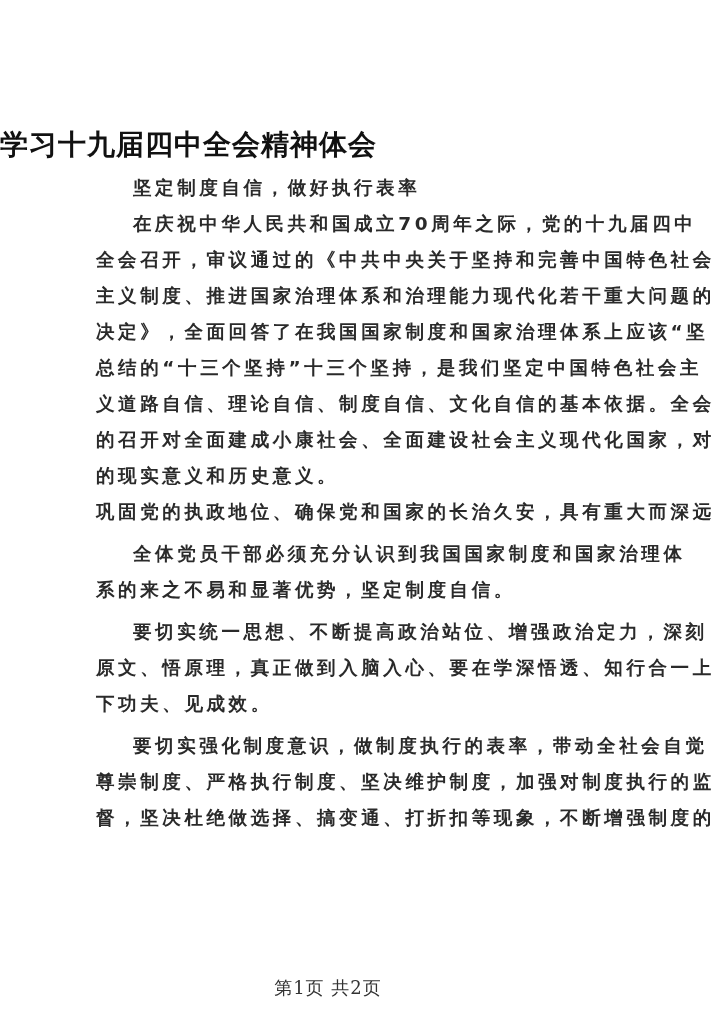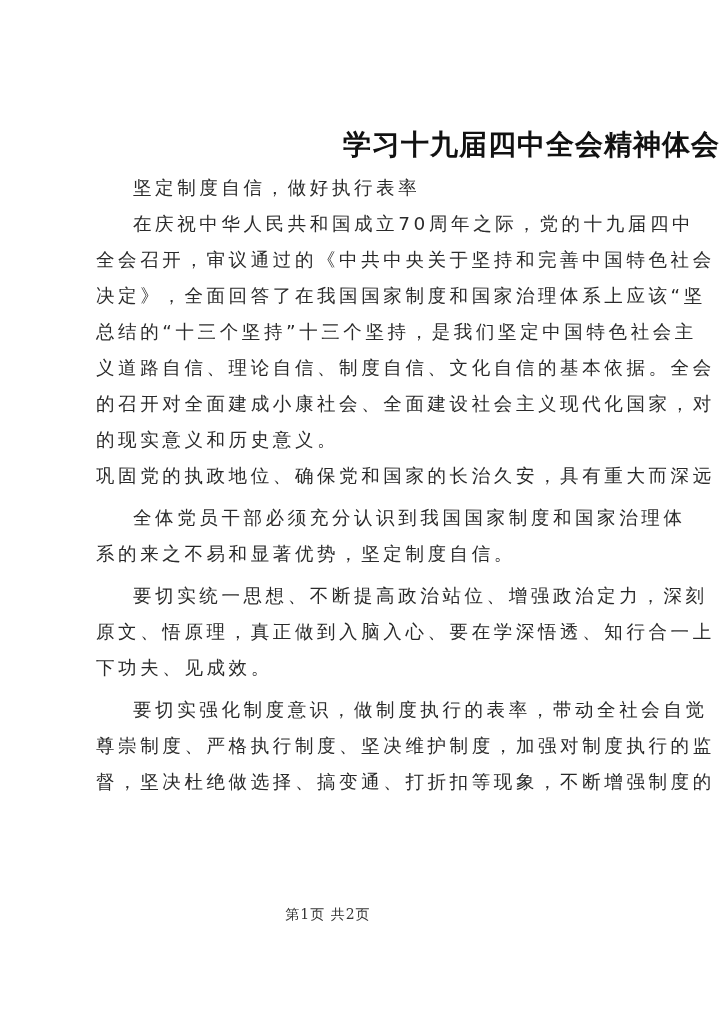--- a/index.html
+++ b/index.html
@@ -1,42 +1,43 @@
 <!DOCTYPE html>
 <html><head>
 <meta charset="utf-8">
 <style>
   html, body { margin: 0; padding: 0; background: #ffffff; }
   body { width: 720px; height: 1018px; position: relative; overflow: hidden;
          font-family: "DejaVu Serif", "Liberation Serif", serif; color: #222; }
   .page { position: absolute; left: 0; top: 0; width: 720px; height: 1018px; background: #fff; }
-  .title { position: absolute; left: 0; width: 720px; top: 126px; text-align: right;
+  .title { position: absolute; left: 0; width: 720px; top: 126px; text-align: left;
            font-size: 28px; font-weight: bold; letter-spacing: 1px; color: #111;
            font-family: "DejaVu Sans", "Liberation Sans", sans-serif; }
   .body-text { position: absolute; left: 96px; width: 534px; top: 170px; }
   .line { height: 36px; line-height: 36px; font-size: 18.5px; white-space: nowrap;
           letter-spacing: 3.6px; color: #2a2a2a;
-          font-family: "DejaVu Sans", "Liberation Sans", sans-serif; }
+          font-family: "DejaVu Sans", "Liberation Sans", sans-serif; font-weight: bold; }
   .indent { padding-left: 37px; }
   .gap { height: 6px; }
-  .footer { position: absolute; left: 0; width: 656px; top: 906px; text-align: center;
-            font-size: 14px; color: #333; letter-spacing: 1px; }
+  .footer { position: absolute; left: 0; width: 656px; top: 976px; text-align: center;
+            font-size: 18px; color: #333; letter-spacing: 1px; }
 </style>
 </head>
 <body>
 
 <div class="page">
   <div class="title">学习十九届四中全会精神体会</div>
 
   <div class="body-text">
     <div class="line indent">坚定制度自信，做好执行表率</div>
 
     <div>
       <div class="line indent">在庆祝中华人民共和国成立70周年之际，党的十九届四中</div>
       <div class="line">全会召开，审议通过的《中共中央关于坚持和完善中国特色社会</div>
+      <div class="line">主义制度、推进国家治理体系和治理能力现代化若干重大问题的</div>
       <div class="line">决定》，全面回答了在我国国家制度和国家治理体系上应该“坚</div>
       <div class="line">总结的“十三个坚持”十三个坚持，是我们坚定中国特色社会主</div>
       <div class="line">义道路自信、理论自信、制度自信、文化自信的基本依据。全会</div>
       <div class="line">的召开对全面建成小康社会、全面建设社会主义现代化国家，对</div>
       <div class="line">的现实意义和历史意义。</div>
       <div class="line">巩固党的执政地位、确保党和国家的长治久安，具有重大而深远</div>
     </div>
     <div class="gap"></div>
 
     <div>

